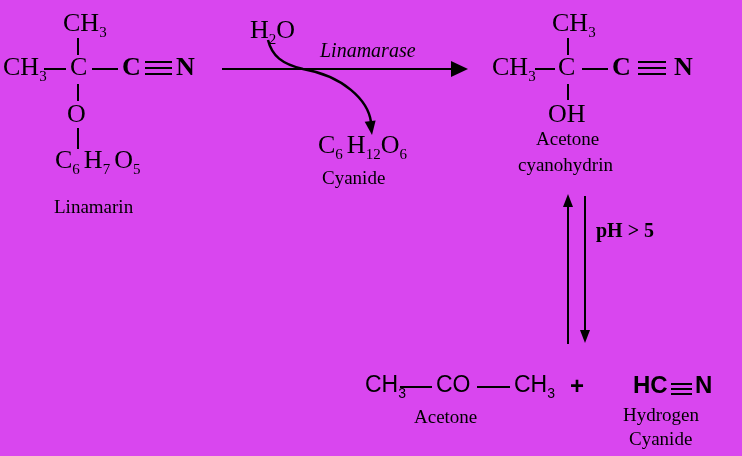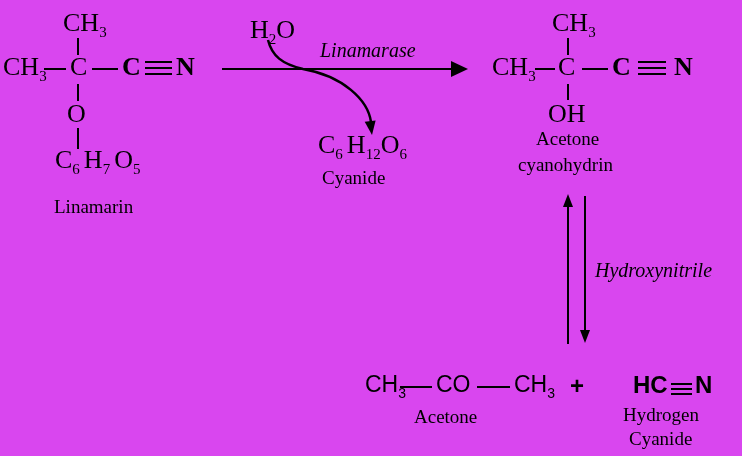--- a/index.html
+++ b/index.html
@@ -93,21 +93,21 @@
   <div class="vbond" style="left:567px;top:84px;height:16px"></div>
   <div class="abs formula" style="left:548px;top:100px">OH</div>
   <div class="abs label" style="left:536px;top:128px">Acetone</div>
   <div class="abs label" style="left:518px;top:154px">cyanohydrin</div>
 
   <div class="vbond" style="left:567px;top:204px;height:140px"></div>
   <div class="arrowhead-up" style="left:563px;top:194px"></div>
   <div class="vbond" style="left:584px;top:196px;height:136px"></div>
   <div class="arrowhead-down" style="left:580px;top:330px"></div>
 
-  <div class="abs label ital" style="left:595px;top:258px">Hydroxynitrile</div>
+  <div class="abs label cond" style="left:596px;top:218px">pH &gt; 5</div>
 
   <div class="abs sans acet" style="left:365px;top:372px"><span>CH</span><sub>3</sub></div>
   <div class="hbond" style="left:400px;top:386px;width:32px"></div>
   <div class="abs sans acet" style="left:436px;top:372px">CO</div>
   <div class="hbond" style="left:477px;top:386px;width:33px"></div>
   <div class="abs sans acet" style="left:514px;top:372px"><span>CH</span><sub>3</sub></div>
   <div class="abs label" style="left:414px;top:406px">Acetone</div>
 
   <div class="abs sans plus" style="left:570px;top:372px">+</div>
 

